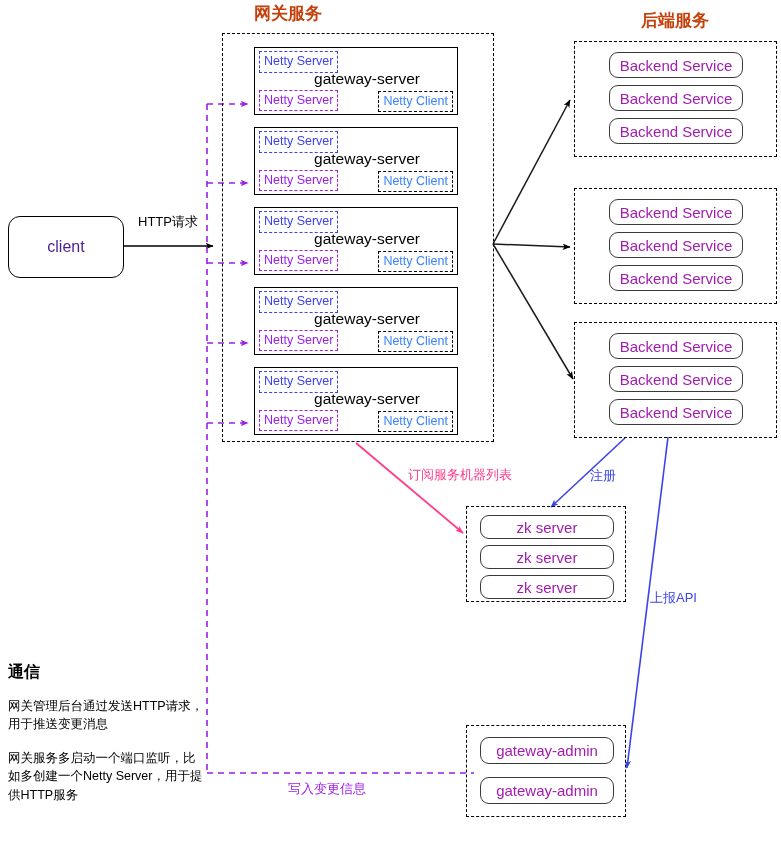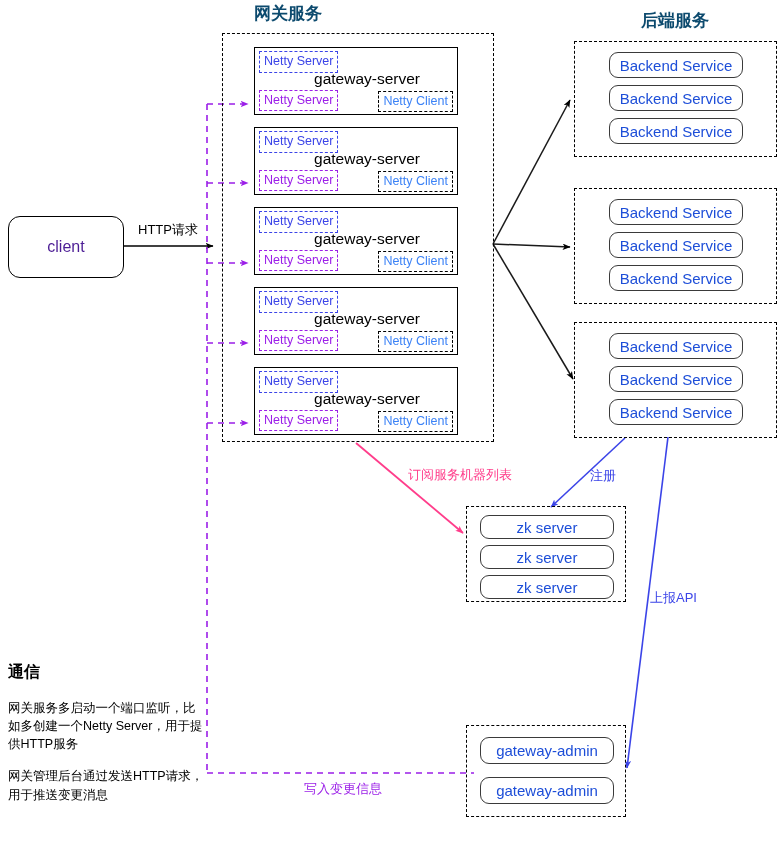--- a/index.html
+++ b/index.html
@@ -17,21 +17,21 @@
     position: absolute;
     left: 0; top: 0;
     width: 781px; height: 859px;
   }
   .abs { position: absolute; }
 
   
   .section-title {
     font-weight: bold;
     font-size: 17px;
-    color: #0c4a6e;
+    color: #c2410c;
     text-align: center;
     white-space: nowrap;
     line-height: 1.2;
   }
 
   
   .group-dashed {
     border: 1.6px dashed #000000;
     background: transparent;
   }
@@ -90,21 +90,21 @@
 
   
   .pill {
     border: 1.6px solid #3a3a3a;
     border-radius: 9px;
     background: #ffffff;
     display: flex;
     align-items: center;
     justify-content: center;
     font-size: 15px;
-    color: #1d4ed8;
+    color: #a21caf;
     white-space: nowrap;
   }
 
   
   .edge-label {
     position: absolute;
     font-size: 13px;
     white-space: nowrap;
     background: transparent;
   }
@@ -182,21 +182,21 @@
 <div class="abs section-title" style="left:208px; top:4px; width:160px;">网关服务</div>
 
 <div class="abs section-title" style="left:595px; top:11px; width:160px;">后端服务</div>
 
 <div class="abs section-title" style="left:480px; top:833px; width:200px;margin-top:39px;">网关管理后台</div>
 
 <div class="abs client-node" style="left:8px; top:216px; width:116px; height:62px;">
   <span>client</span>
 </div>
 
-<div class="edge-label lbl-black" style="left:138px; top:221px;">HTTP请求</div>
+<div class="edge-label lbl-black" style="left:138px; top:213px;">HTTP请求</div>
 
 <div class="abs group-dashed" style="left:222px; top:33px; width:272px; height:409px;"></div>
 
 <div class="gw-card" style="left:254px; top:47px; width:204px; height:68px;">
   <div class="tag tag-netty-server-blue">Netty Server</div>
   <div class="gw-title">gateway-server</div>
   <div class="tag tag-netty-server-purple">Netty Server</div>
   <div class="tag tag-netty-client">Netty Client</div>
 </div>
 
@@ -263,21 +263,21 @@
     <span>Backend Service</span>
   </div>
 </div>
 
 <div class="edge-label lbl-pink" style="left:408px; top:466px;">订阅服务机器列表</div>
 
 <div class="edge-label lbl-blue" style="left:590px; top:467px;text-align:right;">注册</div>
 
 <div class="edge-label lbl-blue" style="left:650px; top:589px;">上报API</div>
 
-<div class="edge-label lbl-purple" style="left:288px; top:780px;margin-left:16px;">写入变更信息</div>
+<div class="edge-label lbl-purple" style="left:288px; top:780px;">写入变更信息</div>
 
 <div class="abs group-dashed" style="left:466px; top:506px; width:160px; height:96px;">
   <div class="pill abs" style="left:13px; top:8px; width:134px; height:24px;">
     <span>zk server</span>
   </div>
   <div class="pill abs" style="left:13px; top:38px; width:134px; height:24px;">
     <span>zk server</span>
   </div>
   <div class="pill abs" style="left:13px; top:68px; width:134px; height:24px;">
     <span>zk server</span>
@@ -288,15 +288,15 @@
   <div class="pill abs" style="left:13px; top:11px; width:134px; height:27px;">
     <span>gateway-admin</span>
   </div>
   <div class="pill abs" style="left:13px; top:51px; width:134px; height:27px;">
     <span>gateway-admin</span>
   </div>
 </div>
 
 <div class="abs" style="left:8px; top:618px; width:210px;margin-top:44px;">
   <div class="note-title">通信</div>
+  <div class="note-p" style="margin-top:14px;">网关管理后台通过发送HTTP请求，用于推送变更消息</div>
   <div class="note-p" style="margin-top:16px;">网关服务多启动一个端口监听，比如多创建一个Netty Server，用于提供HTTP服务</div>
-  <div class="note-p" style="margin-top:14px;">网关管理后台通过发送HTTP请求，用于推送变更消息</div>
 </div>
 
 </body></html>

